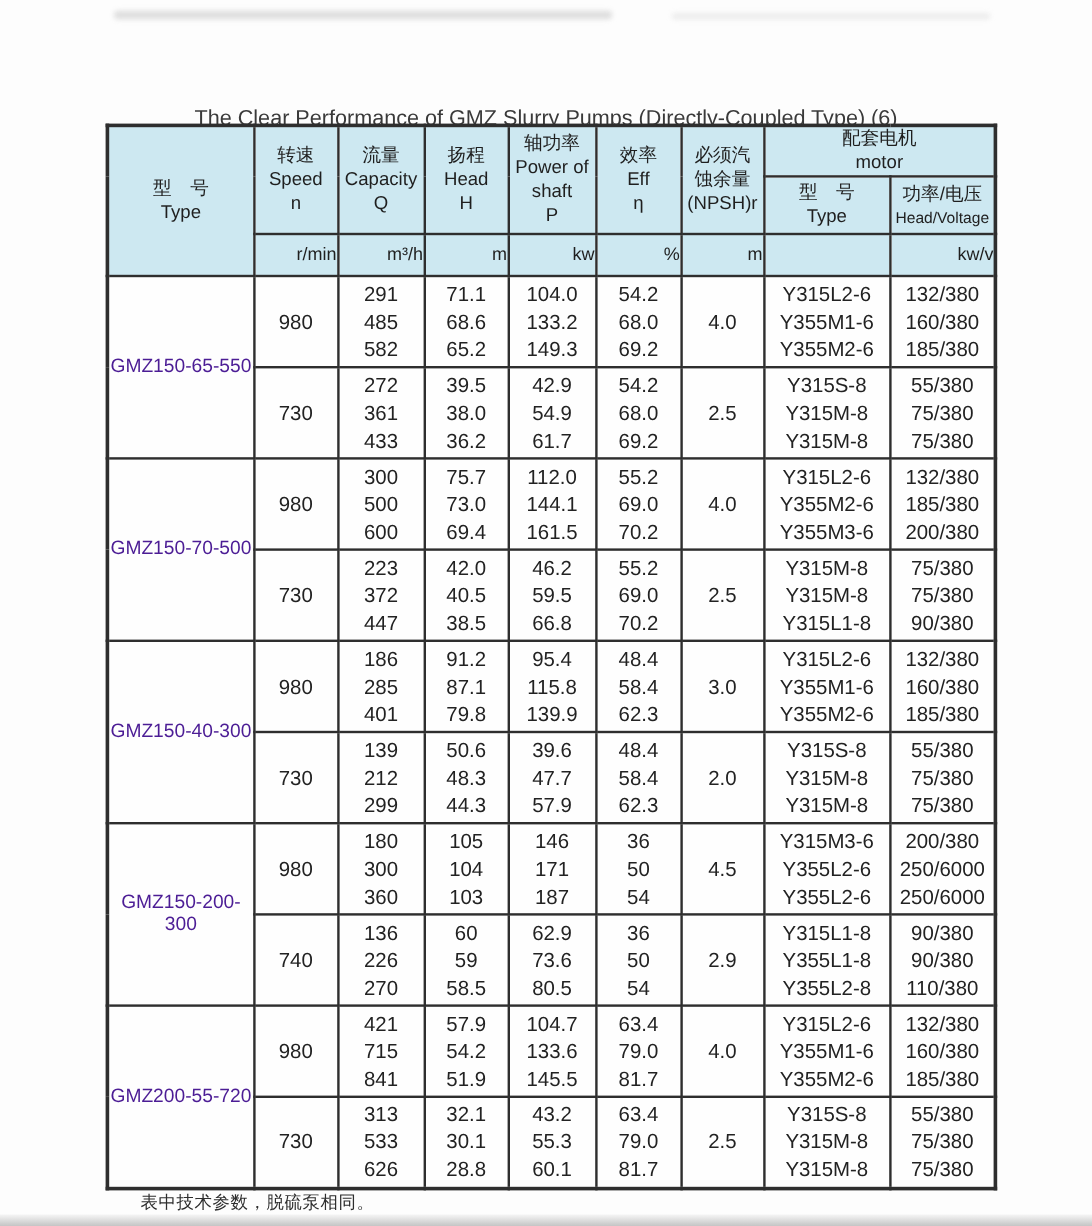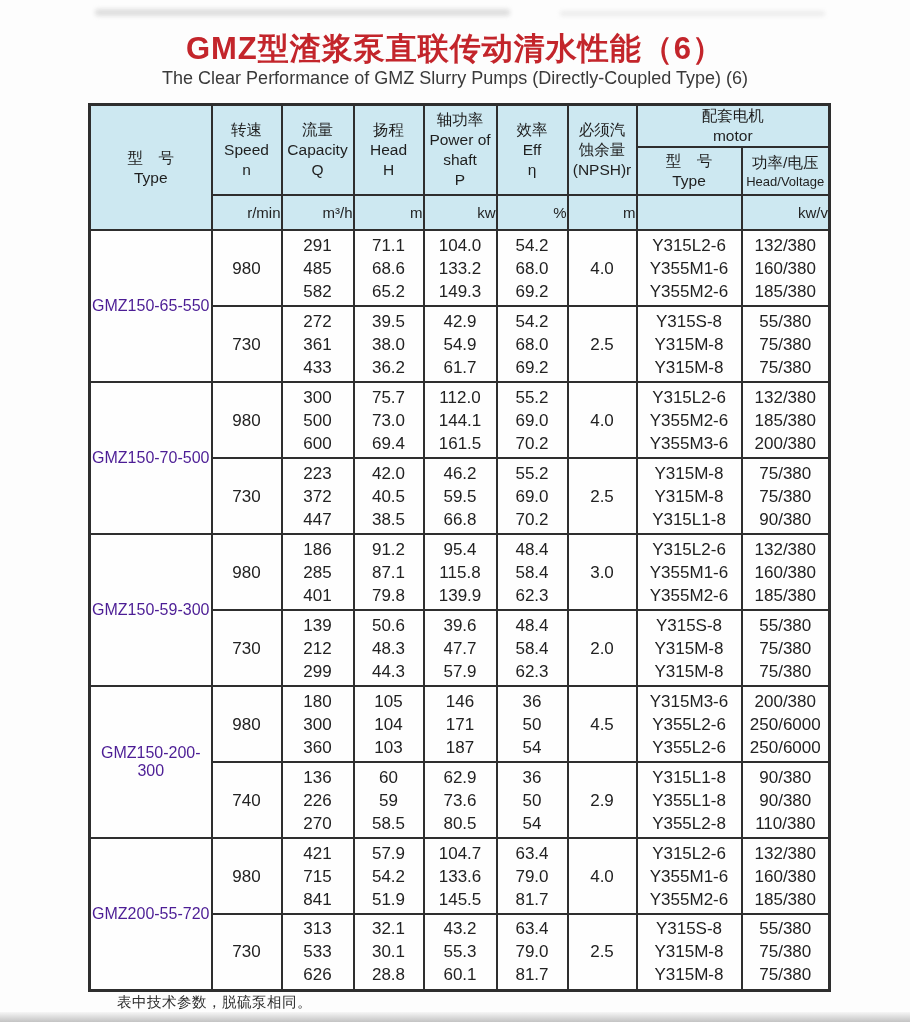--- a/index.html
+++ b/index.html
@@ -8,21 +8,21 @@
     background:#fdfdfd; overflow:hidden;
     font-family:"Liberation Sans","DejaVu Sans",sans-serif;
     color:#242424;
   }
   .title-cn {
     position:absolute; top:28px; left:0; width:100%;
     text-align:center; font-size:31px; font-weight:bold;
     color:#c3252b; letter-spacing:1px;
   }
   .title-en {
-    position:absolute; top:68px; left:0; width:100%;
+    position:absolute; top:88px; left:0; width:100%;
     text-align:center; font-size:18px; color:#3a3a3a;
   }
   table.perf {
     position:absolute; left:88px; top:103px;
     width:740px; border-collapse:collapse; table-layout:fixed;
     border:3px solid #2e2e2e;
   }
   table.perf th, table.perf td {
     border:2px solid #2e2e2e;
     text-align:center; vertical-align:middle;
@@ -63,21 +63,20 @@
   }
 </style>
 </head>
 <body>
 
 <div class="page">
 
   <div class="artifact-top-1"></div>
   <div class="artifact-top-2"></div>
 
-  <div class="title-cn">GMZ型渣浆泵直联传动清水性能（6）</div>
   <div class="title-en">The Clear Performance of GMZ Slurry Pumps (Directly-Coupled Type) (6)</div>
 
   <table class="perf">
     <colgroup>
       <col style="width:122px">
         <col style="width:70px">
         <col style="width:72px">
       <col style="width:70px">
         <col style="width:73px">
         <col style="width:71px">
@@ -217,21 +216,21 @@
       <td class="data">2.5</td>
       <td class="data ml">Y315M-8
 Y315M-8
 Y315L1-8</td>
       <td class="data ml">75/380
 75/380
 90/380</td>
     </tr>
 
     <tr class="datarow">
-      <td rowspan="2" class="type-cell">GMZ150-59-300</td>
+      <td rowspan="2" class="type-cell">GMZ150-40-300</td>
       <td class="data">980</td>
       <td class="data ml">186
 285
 401</td>
       <td class="data ml">91.2
 87.1
 79.8</td>
       <td class="data ml">95.4
 115.8
 139.9</td>

